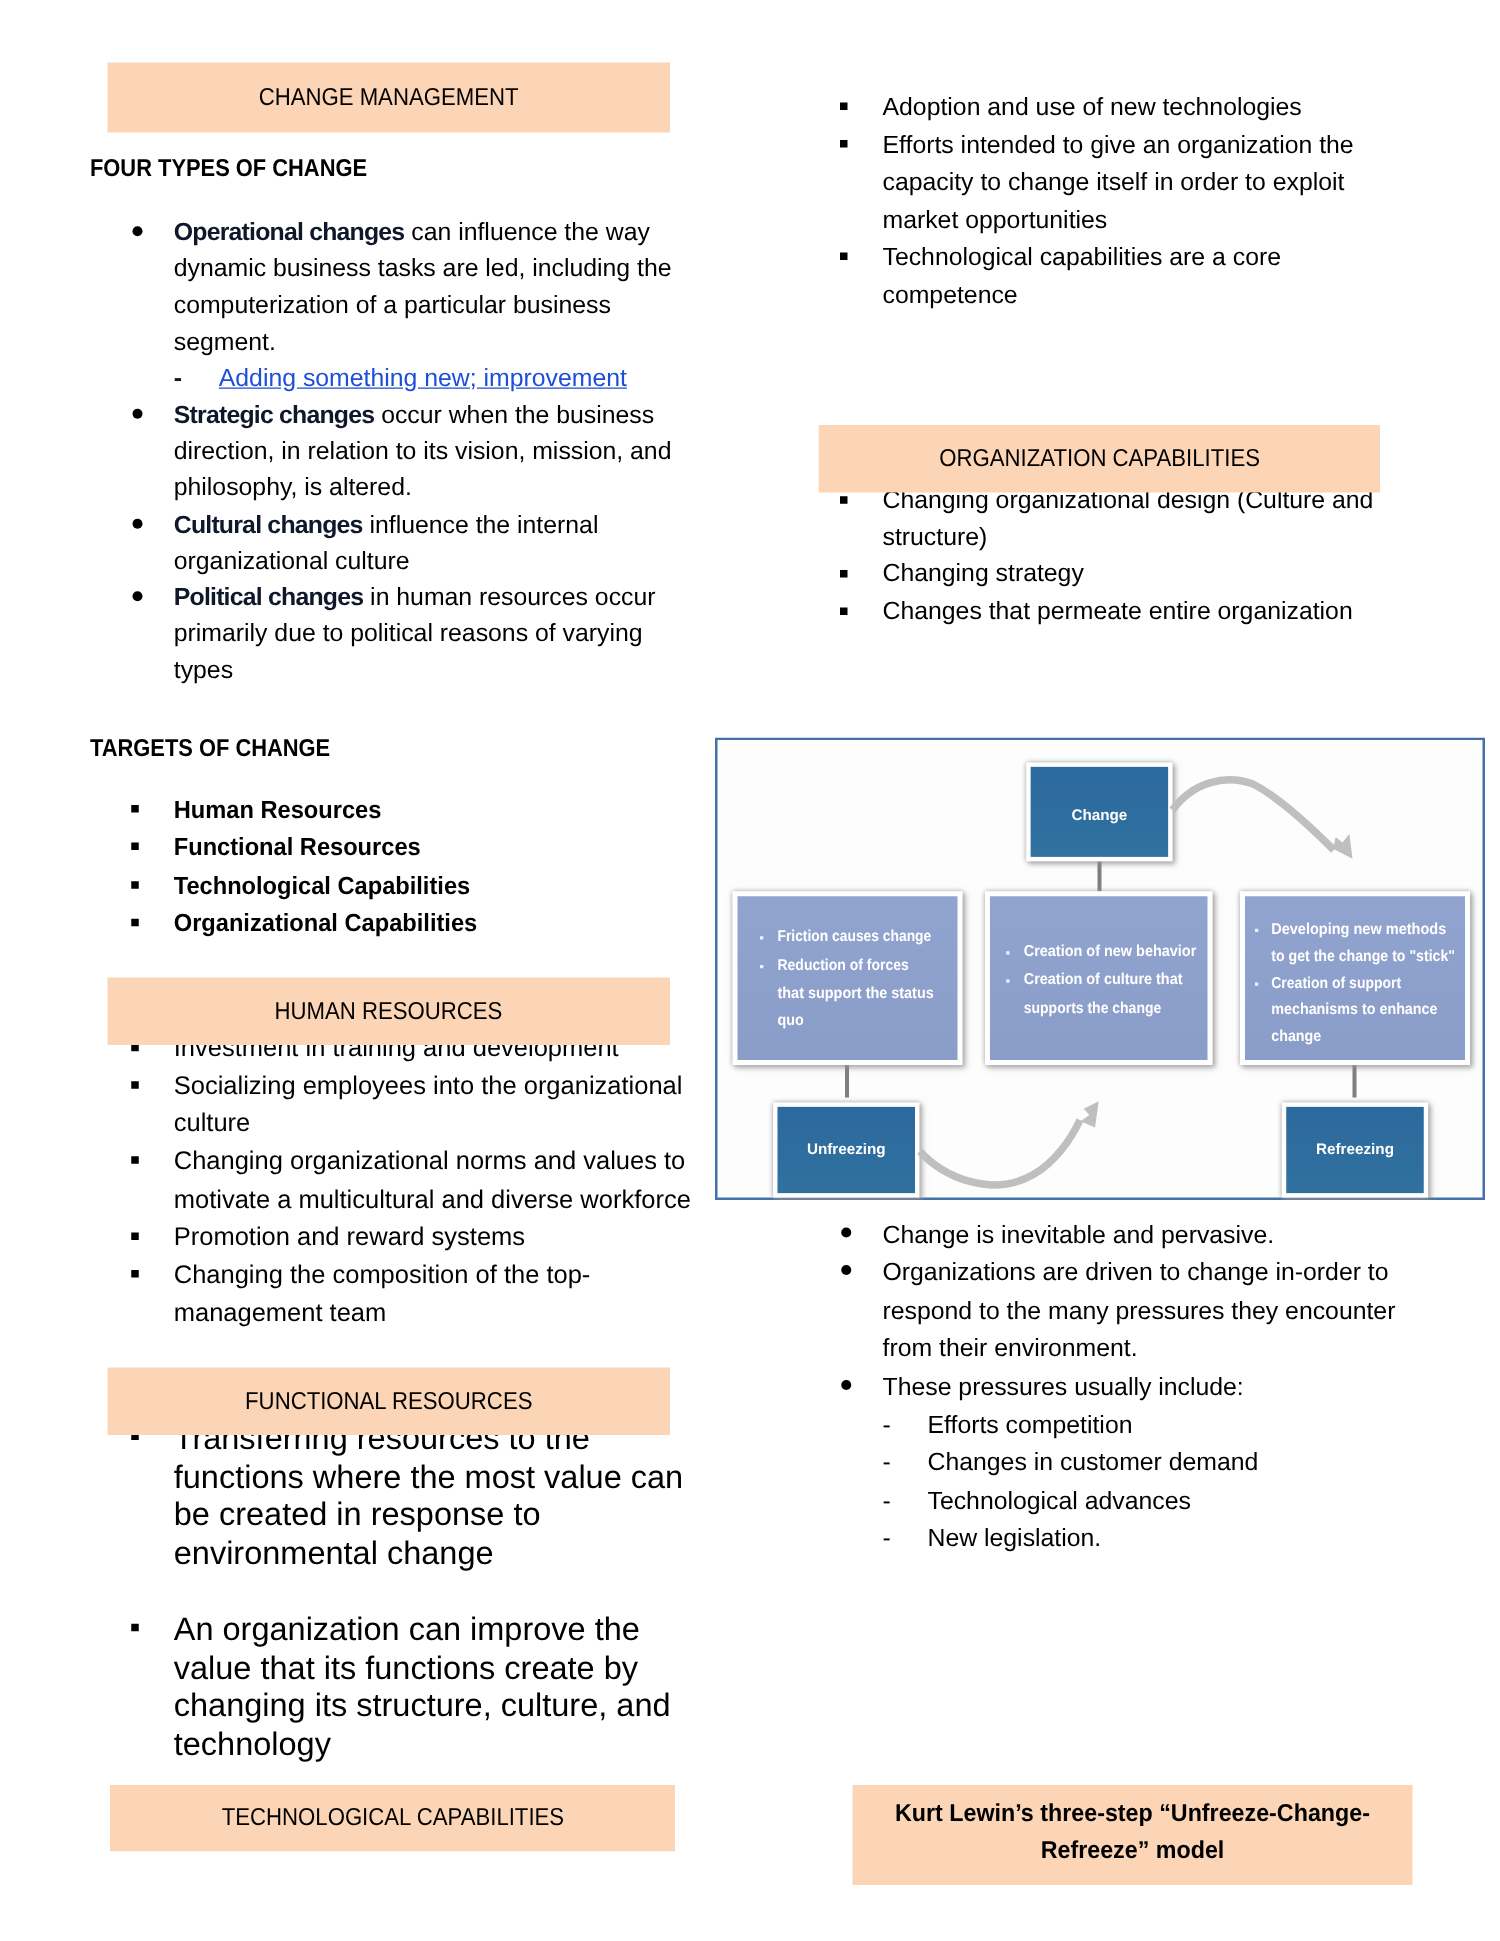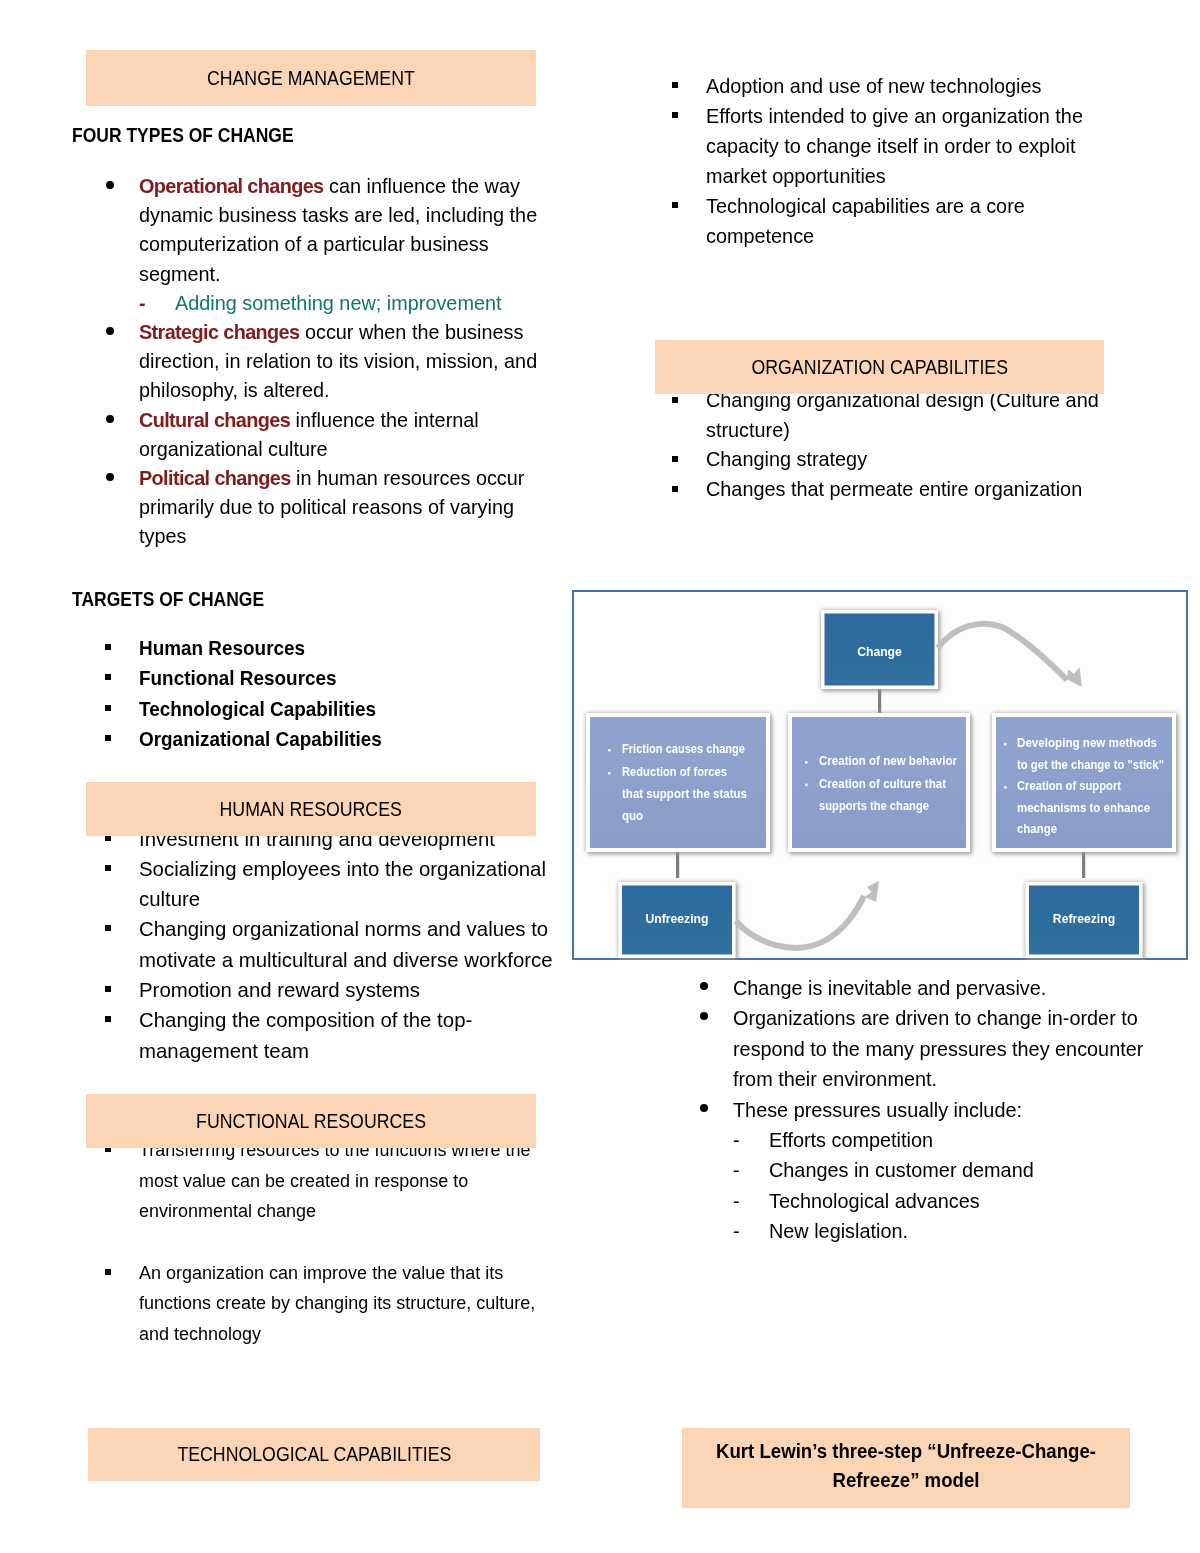--- a/index.html
+++ b/index.html
@@ -15,22 +15,22 @@
   .hdrbox.bold>span{transform:scaleX(.95);white-space:normal;}
   .sect-title{position:absolute;font-weight:bold;font-size:19.6px;
               transform:scaleX(.893);transform-origin:left center;white-space:nowrap;}
   .blk{position:absolute;font-size:19.85px;line-height:29.2px;transform-origin:left top;}
   .li{position:relative;padding-left:67px;margin:0;}
   .li .bul{position:absolute;left:30px;top:0;}
   .bul.sq{left:33px;top:0;width:6px;height:6px;background:#000;
           margin-top:11px;font-size:0;line-height:0;}
   .bul.rd{left:33.5px;top:0;width:8px;height:8px;border-radius:50%;background:#000;
           margin-top:9px;font-size:0;line-height:0;}
-  .red{color:#7f1d1d;font-weight:bold;letter-spacing:-0.62px;}
-  .blue{color:#0f766e;}
+  .red{color:#0f172a;font-weight:bold;letter-spacing:-0.62px;}
+  .blue{color:#1d4ed8;text-decoration:underline;}
   .bold{font-weight:bold;}
   #targets .list-text-wrap{display:inline-block;transform:scaleX(.953);transform-origin:left center;}
 </style>
 </head>
 <body>
 
 <div class="hdrbox" style="left:86px;top:50px;width:450px;height:56px;">
   <span>CHANGE MANAGEMENT</span>
 </div>
 
@@ -62,21 +62,21 @@
     <div class="li"><span class="bul sq"></span><span>Socializing employees into the organizational culture</span></div>
     <div class="li"><span class="bul sq"></span><span>Changing organizational norms and values to motivate a multicultural and diverse workforce</span></div>
     <div class="li"><span class="bul sq"></span><span>Promotion and reward systems</span></div>
     <div class="li"><span class="bul sq"></span><span>Changing the composition of the top-management team</span></div>
   </div>
 
 <div class="hdrbox" style="left:86px;top:1094px;width:450px;height:54px;">
   <span>FUNCTIONAL RESOURCES</span>
 </div>
 
-<div class="blk" id="fr-list" style="left:72px;top:1135px;width:492px;font-size:18px;line-height:30.5px;">
+<div class="blk" id="fr-list" style="left:72px;top:1135px;width:492px;font-size:26px;line-height:30.5px;">
     <div class="li"><span class="bul sq"></span><span>Transferring resources to the functions where the most value can be created in response to environmental change</span></div>
     <div class="li" style="margin-top: 31px;"><span class="bul sq"></span><span>An organization can improve the value that its functions create by changing its structure, culture, and technology</span></div>
   </div>
 
 <div class="hdrbox" style="left:88px;top:1428px;width:452px;height:53px;">
   <span>TECHNOLOGICAL CAPABILITIES</span>
 </div>
 
 <div class="blk" id="tc-points" style="left:639px;top:71px;width:460px;line-height:30px;">
     <div class="li"><span class="bul sq"></span><span>Adoption and use of new technologies</span></div>
@@ -87,21 +87,21 @@
 <div class="hdrbox" style="left:655px;top:340px;width:449px;height:54px;">
   <span>ORGANIZATION CAPABILITIES</span>
 </div>
 
 <div class="blk" id="oc-list" style="left:639px;top:386px;width:460px;line-height:29.5px;">
     <div class="li"><span class="bul sq"></span><span>Changing organizational design (Culture and structure)</span></div>
     <div class="li"><span class="bul sq"></span><span>Changing strategy</span></div>
     <div class="li"><span class="bul sq"></span><span>Changes that permeate entire organization</span></div>
   </div>
 
-<div class="blk" id="change-notes" style="left:666px;top:973px;width:492px;line-height:30.4px;">
+<div class="blk" id="change-notes" style="left:639px;top:973px;width:492px;line-height:30.4px;">
     <div class="li"><span class="bul rd"></span><span>Change is inevitable and pervasive.</span></div>
     <div class="li"><span class="bul rd"></span><span>Organizations are driven to change in-order to respond to the many pressures they encounter from their environment.</span></div>
     <div class="li"><span class="bul rd"></span><span>These pressures usually include:</span></div>
     <div class="li" style="padding-left: 103px;"><span class="bul" style="left: 67px;">-</span><span>Efforts competition</span></div>
     <div class="li" style="padding-left: 103px;"><span class="bul" style="left: 67px;">-</span><span>Changes in customer demand</span></div>
     <div class="li" style="padding-left: 103px;"><span class="bul" style="left: 67px;">-</span><span>Technological advances</span></div>
     <div class="li" style="padding-left: 103px;"><span class="bul" style="left: 67px;">-</span><span>New legislation.</span></div>
   </div>
 
 <div class="hdrbox bold" style="left:682px;top:1428px;width:448px;height:80px;text-align:center;line-height:29.5px;padding-bottom:4px;box-sizing:border-box;">

